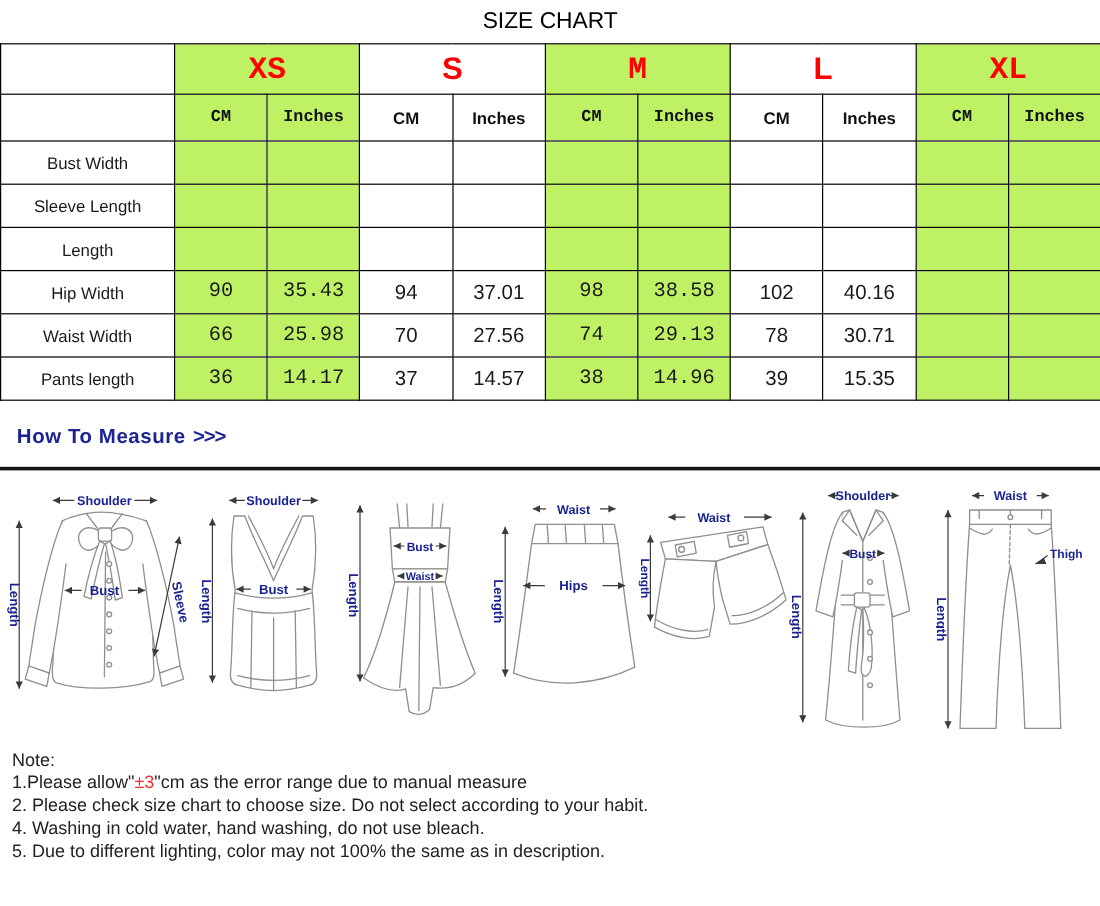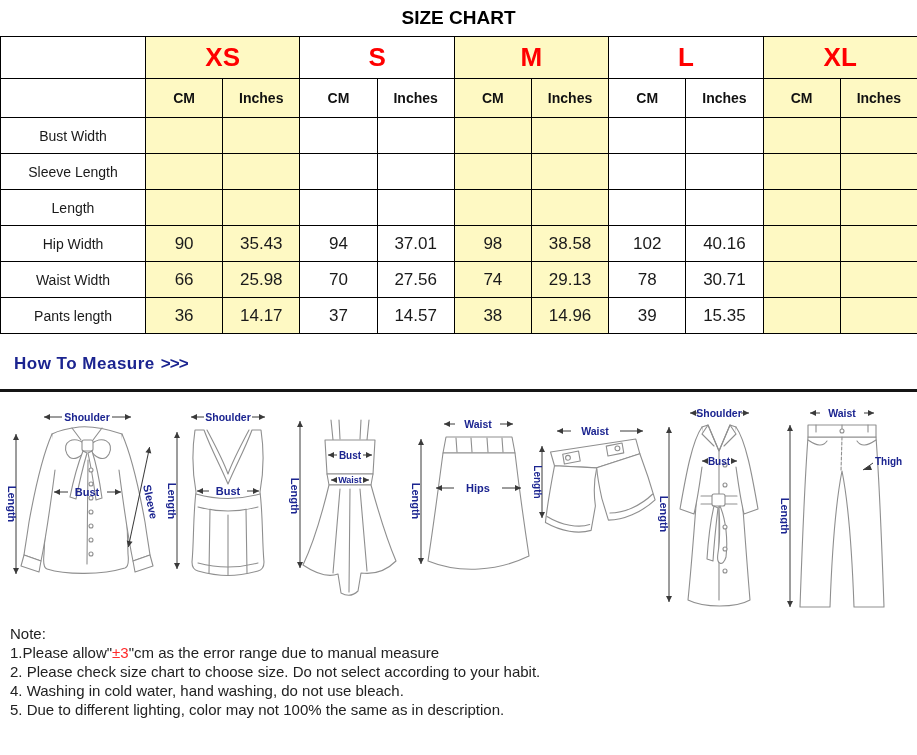--- a/index.html
+++ b/index.html
@@ -1,26 +1,26 @@
 <!DOCTYPE html>
 <html><head>
 <meta charset="utf-8">
 <title>Size Chart</title>
 <style>
   html,body{margin:0;padding:0;background:#fff;}
   body{width:917px;height:755px;overflow:hidden;font-family:"Liberation Sans",sans-serif;color:#111;}
   .page{width:917px;}
-  .chart-title{height:36px;line-height:36px;text-align:center;font-size:19px;font-weight:bold;color:#000;}
+  .chart-title{height:36px;line-height:36px;text-align:center;font-size:19px;font-weight:normal;color:#000;}
   table.size-table{border-collapse:collapse;table-layout:fixed;width:917px;}
   table.size-table th,table.size-table td{border:1px solid #000;text-align:center;padding:0;overflow:hidden;white-space:nowrap;}
   tr.size-row th{height:41px;font-size:26px;font-weight:bold;color:#ff0000;}
   tr.unit-row th{height:38px;font-size:14px;font-weight:bold;color:#111;}
   tbody.data td{height:35px;font-size:17px;font-weight:normal;color:#1a1a1a;}
   tbody.data td.rowlabel{font-size:14px;}
-  .g{background:#fef9c3;}
+  .g{background:#bef264;font-family:Liberation Mono, monospace;}
   td.tick{border-left:3px solid #00a550;}
   .measure-head{margin:20px 0 0 0;padding:0 0 15px 14px;border-bottom:3px solid #151515;}
   .measure-head span{color:#1b2490;font-size:17px;font-weight:bold;letter-spacing:.5px;}
   .measure-head .chev{margin-left:6px;letter-spacing:-1px;}
   .diagrams{display:flex;align-items:flex-end;padding:6px 4px 0 4px;height:218px;}
   .diagrams svg{flex:0 0 auto;display:block;}
   .mt20{margin-top:20px;} .mt22{margin-top:22px;} .mt40{margin-top:38px;} .mt4{margin-top:4px;}
   svg .outline{stroke:#8f8f8f;stroke-width:1.1;fill:none;stroke-linejoin:round;stroke-linecap:round;}
   svg .fw{fill:#fff;}
   svg .arr{stroke:#3a3a3a;stroke-width:1;fill:none;}

